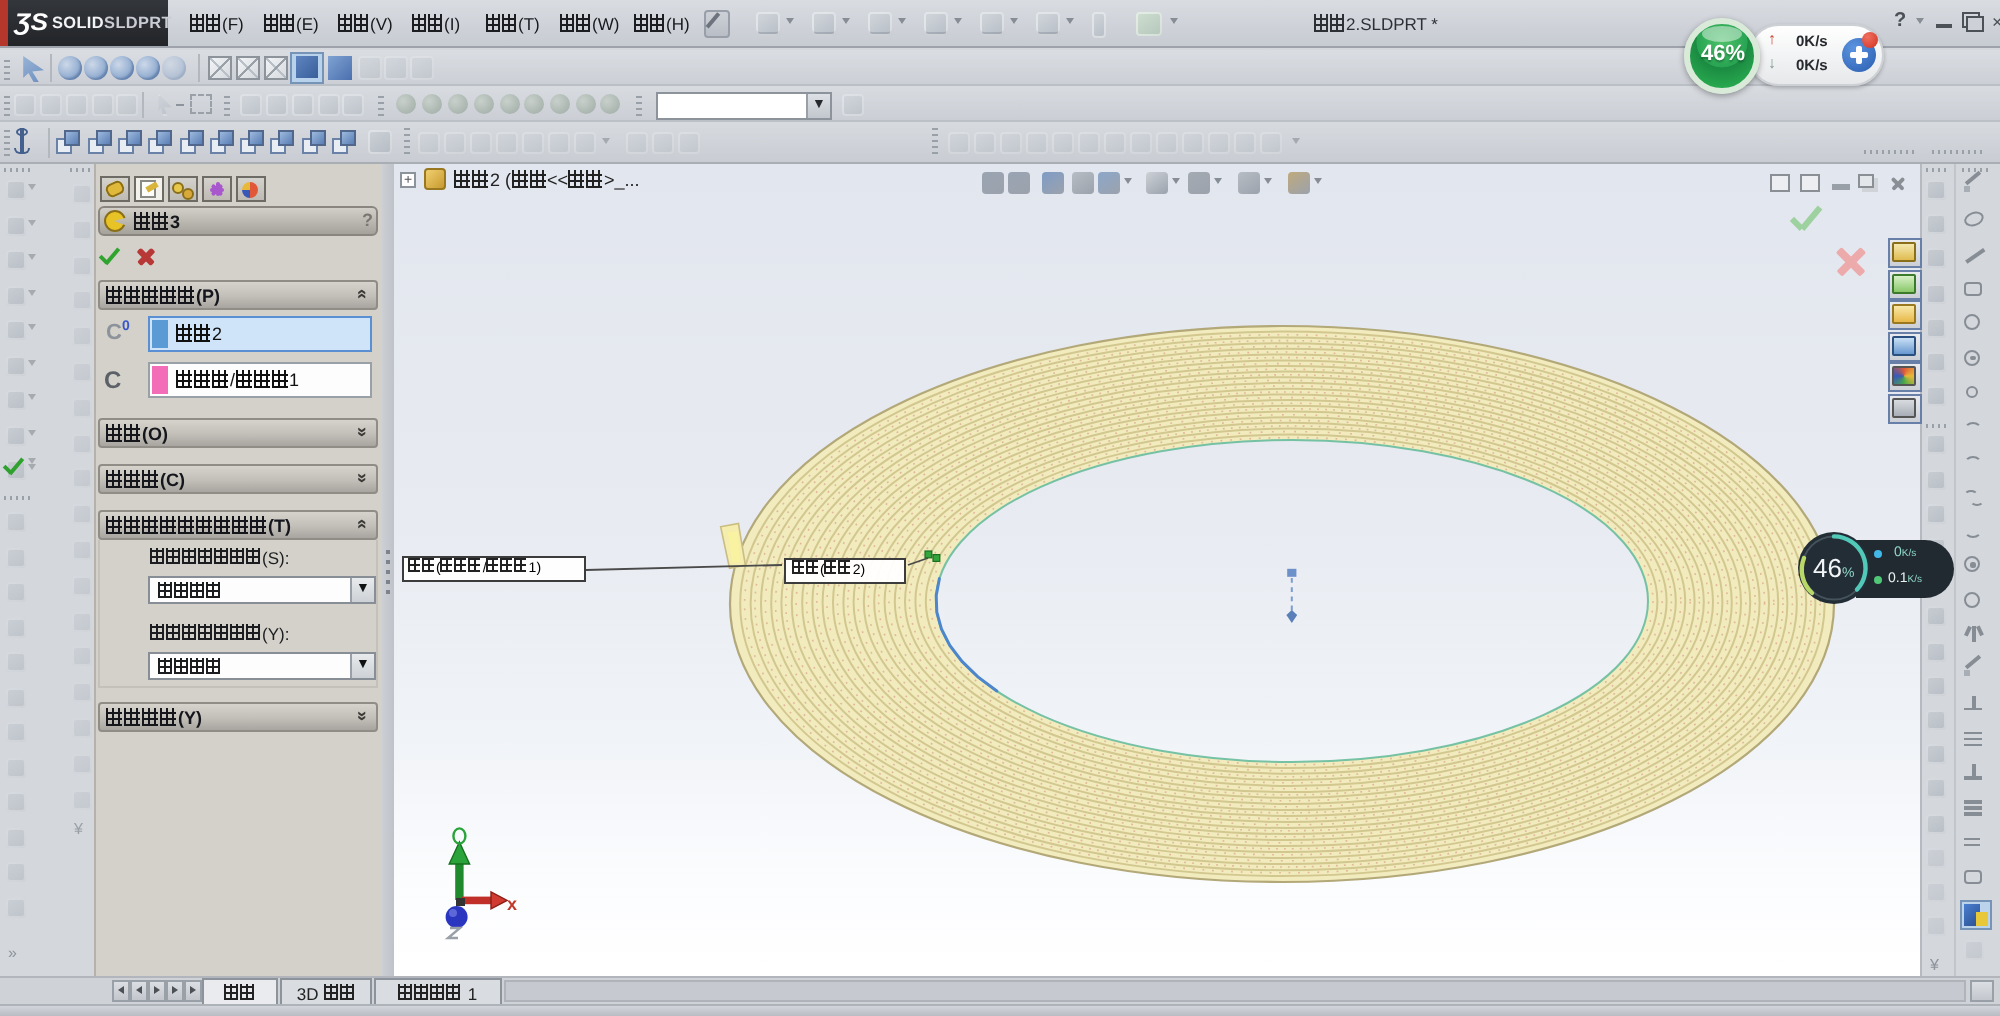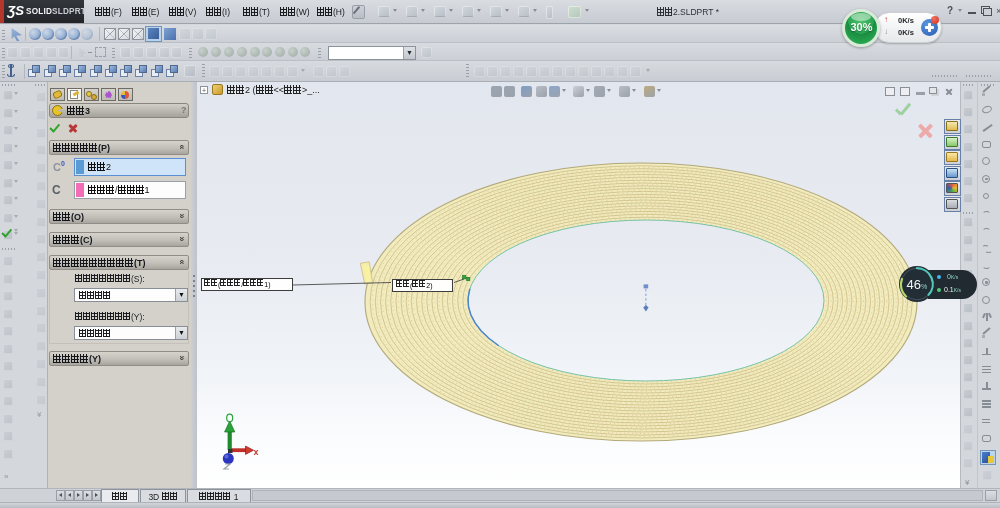--- a/index.html
+++ b/index.html
@@ -495,21 +495,21 @@
 <div class="a" style="left:95px;top:492.5px;width:0;height:0;border-top:2.5px solid transparent;border-bottom:2.5px solid transparent;border-left:3.5px solid #4c5158"></div>
 <div class="a" style="left:101px;top:489px;width:38px;height:13px;background:#e9ebee;border:1px solid #8d939b;border-bottom:none;font-size:8.5px;text-align:center;padding-top:2px"><i class="cj" style="width:7px;height:8px;background:repeating-linear-gradient(90deg,#222 0 1px,transparent 1px 3px),repeating-linear-gradient(0deg,#222 0 1px,transparent 1px 3px);opacity:1.0;margin-right:1px;"></i><i class="cj" style="width:7px;height:8px;background:repeating-linear-gradient(90deg,#222 0 1px,transparent 1px 3px),repeating-linear-gradient(0deg,#222 0 1px,transparent 1px 3px);opacity:1.0;margin-right:1px;"></i></div>
 <div class="a" style="left:140px;top:489px;width:46px;height:13px;background:#d9dce0;border:1px solid #8d939b;border-bottom:none;font-size:8.5px;text-align:center;padding-top:2px"><span style="color:#222">3D </span><i class="cj" style="width:7px;height:8px;background:repeating-linear-gradient(90deg,#222 0 1px,transparent 1px 3px),repeating-linear-gradient(0deg,#222 0 1px,transparent 1px 3px);opacity:1.0;margin-right:1px;"></i><i class="cj" style="width:7px;height:8px;background:repeating-linear-gradient(90deg,#222 0 1px,transparent 1px 3px),repeating-linear-gradient(0deg,#222 0 1px,transparent 1px 3px);opacity:1.0;margin-right:1px;"></i></div>
 <div class="a" style="left:187px;top:489px;width:64px;height:13px;background:#d9dce0;border:1px solid #8d939b;border-bottom:none;font-size:8.5px;text-align:center;padding-top:2px"><i class="cj" style="width:7px;height:8px;background:repeating-linear-gradient(90deg,#222 0 1px,transparent 1px 3px),repeating-linear-gradient(0deg,#222 0 1px,transparent 1px 3px);opacity:1.0;margin-right:1px;"></i><i class="cj" style="width:7px;height:8px;background:repeating-linear-gradient(90deg,#222 0 1px,transparent 1px 3px),repeating-linear-gradient(0deg,#222 0 1px,transparent 1px 3px);opacity:1.0;margin-right:1px;"></i><i class="cj" style="width:7px;height:8px;background:repeating-linear-gradient(90deg,#222 0 1px,transparent 1px 3px),repeating-linear-gradient(0deg,#222 0 1px,transparent 1px 3px);opacity:1.0;margin-right:1px;"></i><i class="cj" style="width:7px;height:8px;background:repeating-linear-gradient(90deg,#222 0 1px,transparent 1px 3px),repeating-linear-gradient(0deg,#222 0 1px,transparent 1px 3px);opacity:1.0;margin-right:1px;"></i><span style="color:#222"> 1</span></div>
 <div class="a" style="left:252px;top:490px;width:731px;height:11px;background:#c6cad0;border:1px solid #b0b4ba"></div>
 <div class="a" style="left:985px;top:490px;width:12px;height:11px;background:linear-gradient(#dbdee2,#c3c7cd);border:1px solid #9aa0a8"></div>
 <div class="a" style="left:0;top:502px;width:1000px;height:6px;background:linear-gradient(#d2d5da,#b8bcc3);border-top:1px solid #aeb2b9"></div>
 <div class="a" style="left:874px;top:12px;width:68px;height:31px;border-radius:16px;background:linear-gradient(#ffffff,#e6e8ea);border:1px solid #cdd0d4;box-shadow:0 1px 2px rgba(0,0,0,.25)"></div>
 <div class="a" style="left:842px;top:9px;width:38px;height:38px;border-radius:50%;background:radial-gradient(circle at 50% 28%,#4ec06a 0%,#28a452 45%,#1b8a42 46%,#2eb854 100%);border:3px solid #d9ead9;box-shadow:0 1px 3px rgba(0,0,0,.35)"></div>
 <div class="a" style="left:851px;top:13px;width:20px;height:8px;border-radius:50%;background:rgba(255,255,255,.45)"></div>
-<div class="a" style="left:848px;top:21px;width:27px;height:13px;font-size:11px;font-weight:bold;color:#fff;text-align:center;text-shadow:0 1px 1px rgba(0,0,0,.3)">30%</div>
+<div class="a" style="left:848px;top:21px;width:27px;height:13px;font-size:11px;font-weight:bold;color:#fff;text-align:center;text-shadow:0 1px 1px rgba(0,0,0,.3)">46%</div>
 <div class="a" style="left:884px;top:15px;font-size:8px;color:#d04838">↑</div>
 <div class="a" style="left:884px;top:27px;font-size:8px;color:#7a9a8a">↓</div>
 <div class="a" style="left:898px;top:16px;font-size:7.5px;font-weight:bold;color:#26292e">0K/s</div>
 <div class="a" style="left:898px;top:28px;font-size:7.5px;font-weight:bold;color:#26292e">0K/s</div>
 <div class="a" style="left:921px;top:19px;width:17px;height:17px;border-radius:50%;background:radial-gradient(circle at 35% 30%,#5b94e0,#2a5db0)"></div>
 <span class="xx" style="left:925px;top:23px;width:9px;height:9px;color:#fff">
       <i style="left:0;top:3.4px;width:9px;height:2.2px"></i>
       <i style="left:3.4px;top:0;width:2.2px;height:9px"></i>
     </span>
 <div class="a" style="left:931px;top:16px;width:8px;height:8px;border-radius:50%;background:radial-gradient(circle at 35% 30%,#f07060,#d03020)"></div>

